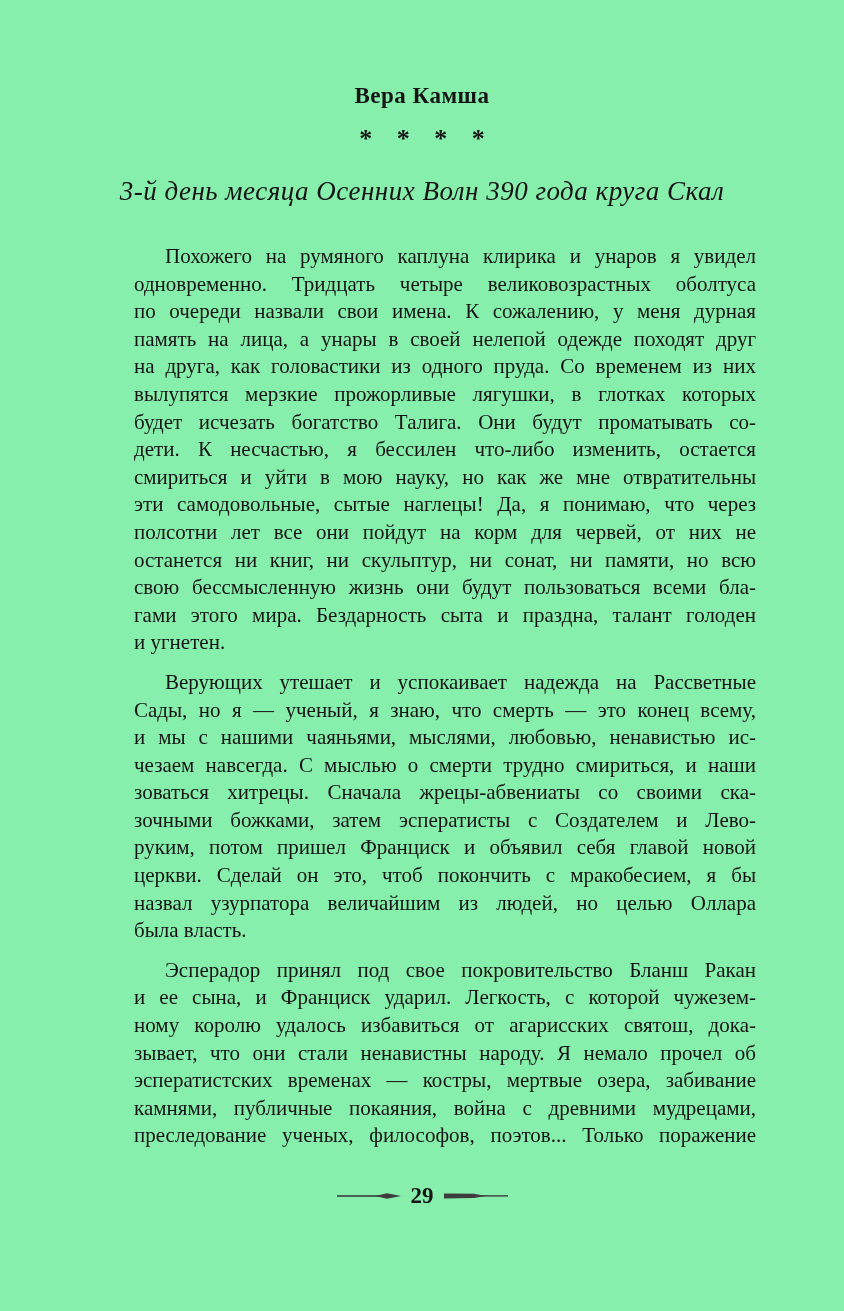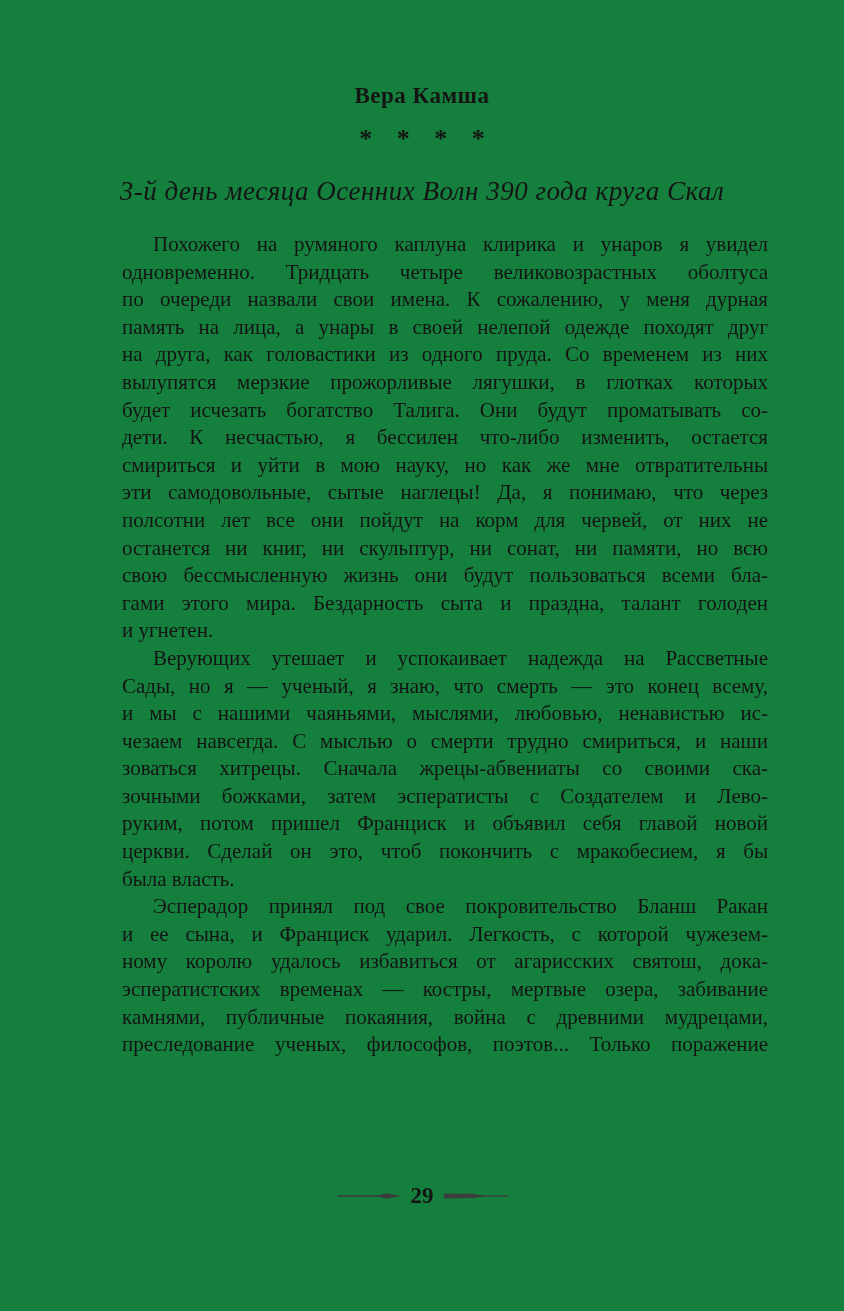--- a/index.html
+++ b/index.html
@@ -4,21 +4,21 @@
 <style>
   html, body {
     margin: 0;
     padding: 0;
     background: #ffffff;
   }
   .page {
     position: relative;
     width: 844px;
     height: 1311px;
-    background: #15803d;
+    background: #86efac;
     overflow: hidden;
     font-family: "Liberation Serif", serif;
     color: #141414;
   }
   .running-head {
     position: absolute;
     top: 83px;
     left: 0;
     width: 100%;
     text-align: center;
@@ -47,21 +47,21 @@
     font-size: 27px;
     letter-spacing: 0.5px;
     font-family: "Liberation Serif", "DejaVu Serif", serif;
   }
   .body-text {
     position: absolute;
     top: 231px;
     left: 122px;
     width: 646px;
   }
-  .para { margin: 0; padding: 0; }
+  .para { margin: 12px; padding: 0; }
   .line {
     height: 27.6px;
     line-height: 27.6px;
     font-size: 21px;
     text-align: justify;
     text-align-last: justify;
     white-space: normal;
     overflow: visible;
   }
   .line.first { text-indent: 31px; }
@@ -116,27 +116,29 @@
 
     <div class="para">
       <div class="line first">Верующих утешает и успокаивает надежда на Рассветные</div>
       <div class="line">Сады, но я — ученый, я знаю, что смерть — это конец всему,</div>
       <div class="line">и мы с нашими чаяньями, мыслями, любовью, ненавистью ис-</div>
       <div class="line">чезаем навсегда. С мыслью о смерти трудно смириться, и наши</div>
       <div class="line">зоваться хитрецы. Сначала жрецы-абвениаты со своими ска-</div>
       <div class="line">зочными божками, затем эсператисты с Создателем и Лево-</div>
       <div class="line">руким, потом пришел Франциск и объявил себя главой новой</div>
       <div class="line">церкви. Сделай он это, чтоб покончить с мракобесием, я бы</div>
+      <div class="line">назвал узурпатора величайшим из людей, но целью Оллара</div>
       <div class="line plast">была власть.</div>
     </div>
 
     <div class="para">
       <div class="line first">Эсперадор принял под свое покровительство Бланш Ракан</div>
       <div class="line">и ее сына, и Франциск ударил. Легкость, с которой чужезем-</div>
       <div class="line">ному королю удалось избавиться от агарисских святош, дока-</div>
+      <div class="line">зывает, что они стали ненавистны народу. Я немало прочел об</div>
       <div class="line">эсператистских временах — костры, мертвые озера, забивание</div>
       <div class="line">камнями, публичные покаяния, война с древними мудрецами,</div>
       <div class="line">преследование ученых, философов, поэтов... Только поражение</div>
     </div>
 
   </div>
 
   <div class="footer">
     <svg class="orn" width="64" height="12" viewBox="0 0 64 12" xmlns="http://www.w3.org/2000/svg">
       <rect x="0" y="5.2" width="42" height="1.6" fill="#3d3d3d"></rect>

